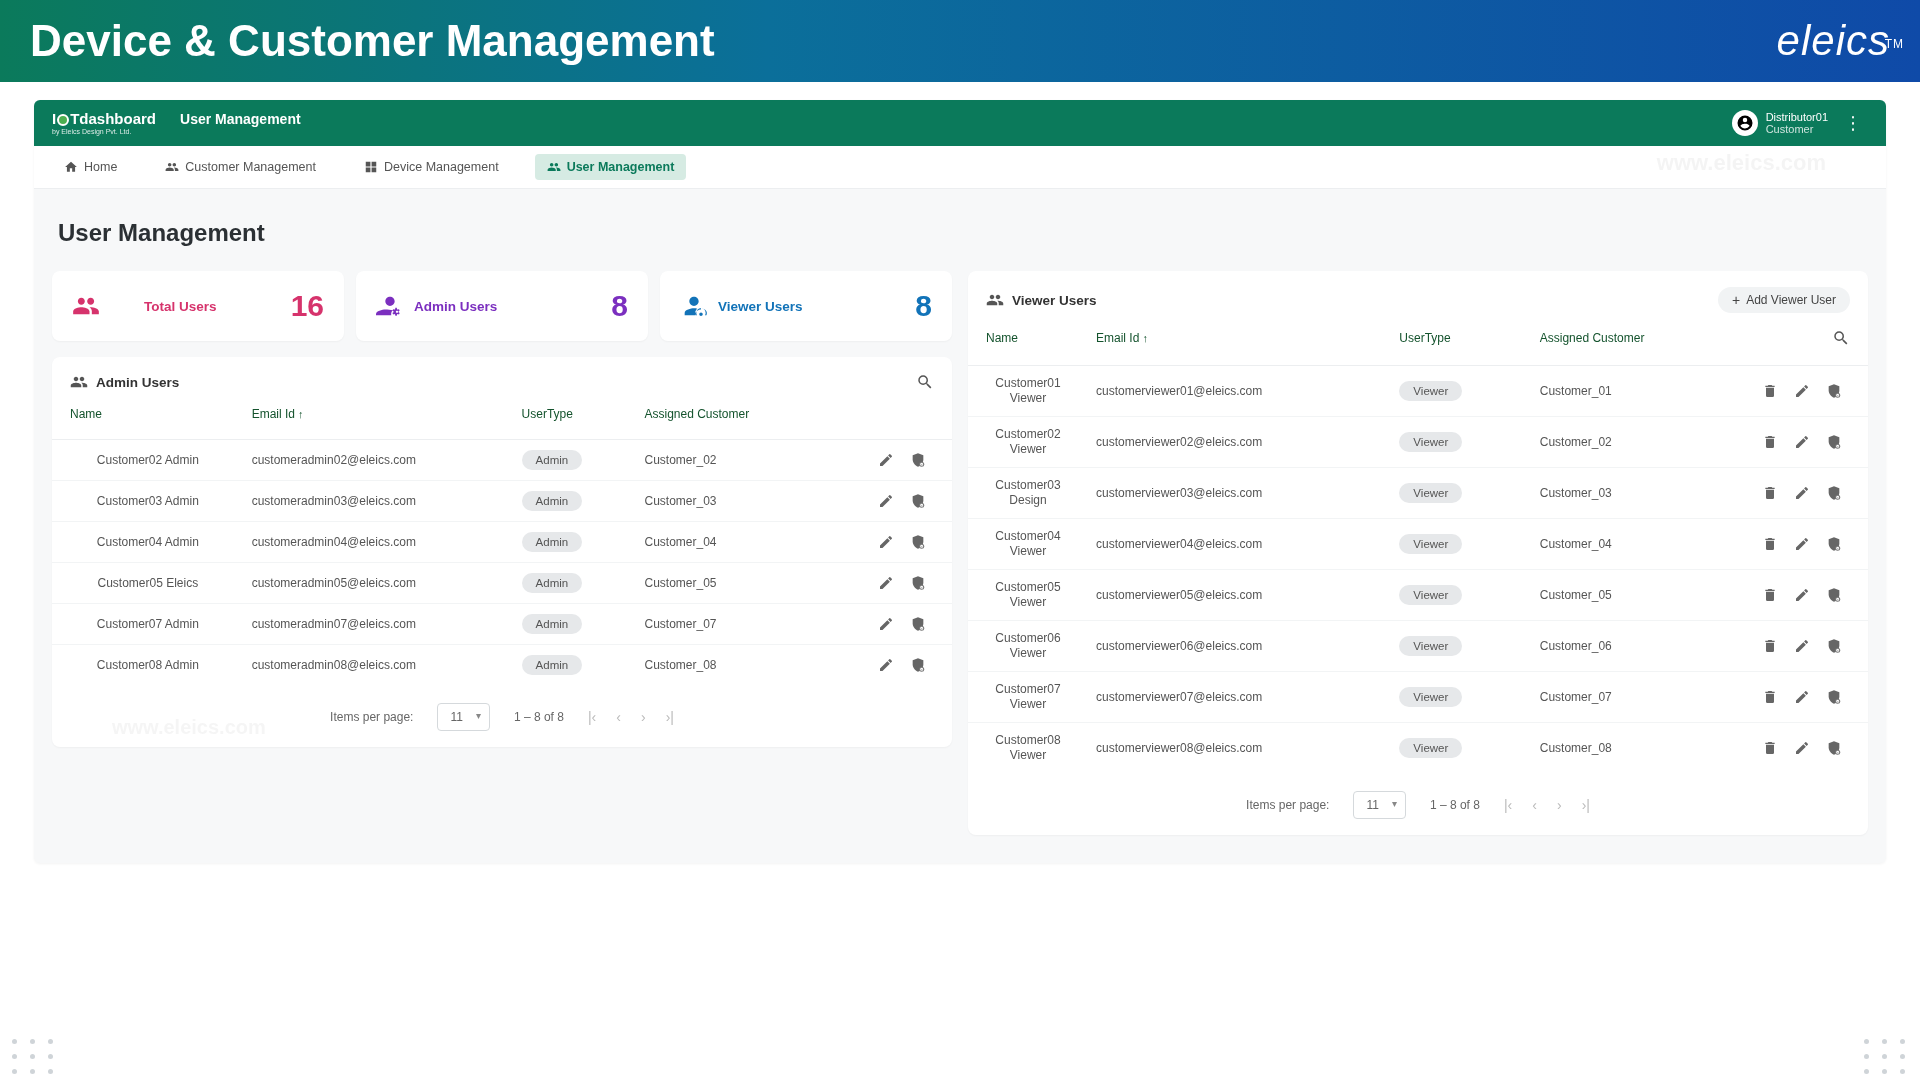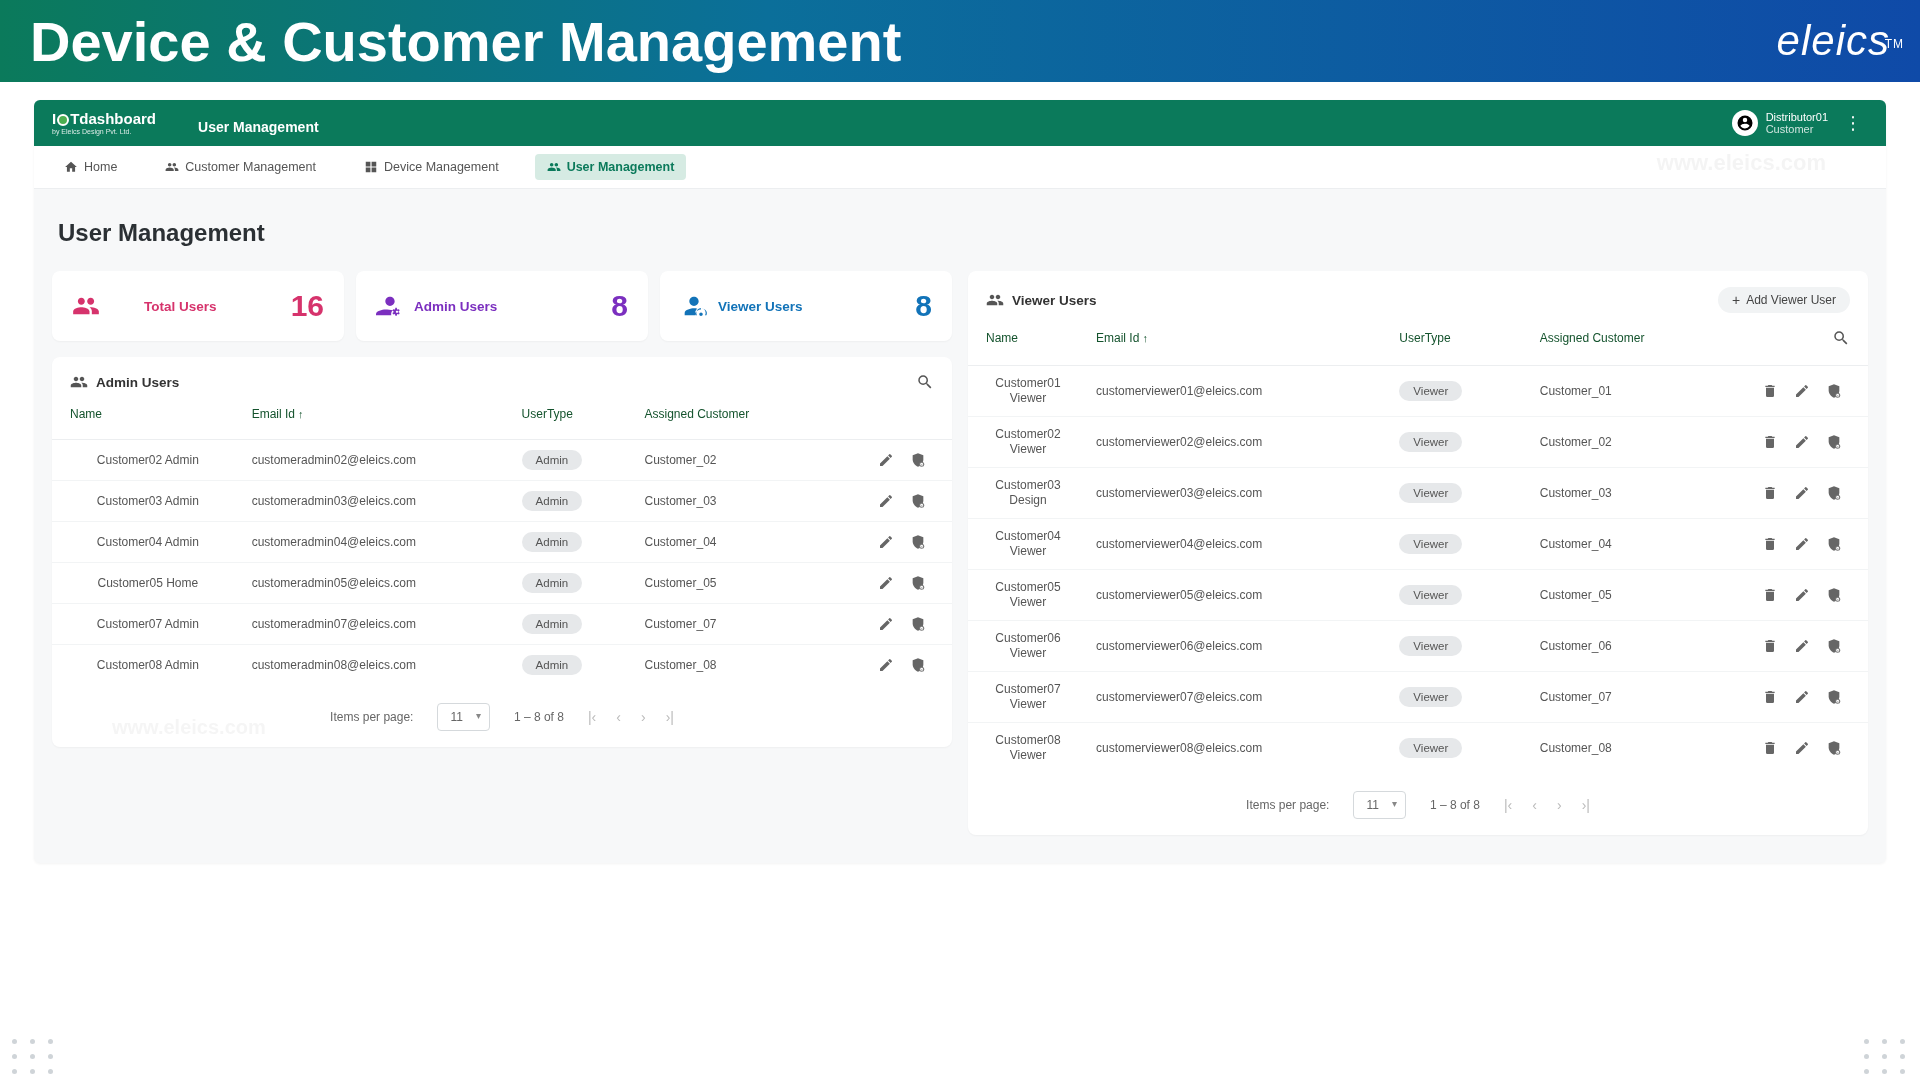--- a/index.html
+++ b/index.html
@@ -5,35 +5,35 @@
 * { margin: 0; padding: 0; box-sizing: border-box; font-family: Arial, Helvetica, sans-serif; }
 body { background: #fff; width: 1920px; height: 1080px; overflow: hidden; position: relative; }
 
 
 .top-banner {
   width: 100%; height: 82px;
   background: linear-gradient(90deg, #0b7a5b 0%, #0b6f9a 40%, #0f4aa8 100%);
   display: flex; align-items: center; padding: 0 30px;
   justify-content: space-between;
 }
-.top-banner h1 { color: #fff; font-size: 56px; font-weight: 700; }
+.top-banner h1 { color: #fff; font-size: 44px; font-weight: 700; }
 .brand-logo { color: #fff; font-size: 42px; font-weight: 500; font-style: italic; letter-spacing: 1px; position: relative; }
 .brand-logo .tm { font-size: 12px; position: absolute; top: 20px; right: -14px; font-style: normal; text-align: right; }
 
 
 .app-wrapper { padding: 18px 34px; }
 .app-card { background: #f7f8f9; border-radius: 6px; overflow: hidden; box-shadow: 0 1px 3px rgba(0,0,0,.05); }
 
 
 .app-header {
   background: #0b7a5b; color: #fff; height: 46px;
   display: flex; align-items: center; padding: 0 18px;
   justify-content: space-between;
 }
-.app-header-left { display: flex; align-items: flex-end; gap: 42px; }
+.app-header-left { display: flex; align-items: flex-start; gap: 24px; }
 .app-logo { font-weight: 700; font-size: 15px; display: flex; flex-direction: column; line-height: 1; }
 .app-logo .sub { font-size: 7px; font-weight: 400; opacity: .85; margin-top: 2px; }
 .app-logo .main span.iot-o { display:inline-block; width:12px; height:12px; border-radius:50%; background:#4caf50; margin:0 1px; vertical-align:middle; border:2px solid #fff;}
 .app-section-title { font-size: 14px; font-weight: 600; }
 .app-header-right { display: flex; align-items: center; gap: 10px; }
 .user-chip { display: flex; align-items: center; gap: 8px; }
 .user-chip .avatar { width: 26px; height: 26px; border-radius: 50%; background: #fff; color: #0b7a5b; display:flex; align-items:center; justify-content:center; }
 .user-chip .info { display: flex; flex-direction: column; line-height: 1.1; font-size: 11px; }
 .kebab { font-size: 18px; padding: 0 6px; cursor: pointer; }
 
@@ -308,21 +308,21 @@
     <svg viewBox="0 0 24 24">
                           <use href="#i-pencil"></use>
                         </svg>
     <svg viewBox="0 0 24 24">
                           <use href="#i-shield2"></use>
                         </svg>
   </div>
                     </td>
                   </tr>
                   <tr>
-    <td class="name-cell">Customer05 Home</td>
+    <td class="name-cell">Customer05 Eleics</td>
     <td>customeradmin05@eleics.com</td>
     <td><span class="chip">Admin</span></td>
     <td>Customer_05</td>
     <td>
                       <div class="row-actions">
     <svg viewBox="0 0 24 24">
                           <use href="#i-pencil"></use>
                         </svg>
     <svg viewBox="0 0 24 24">
                           <use href="#i-shield2"></use>

